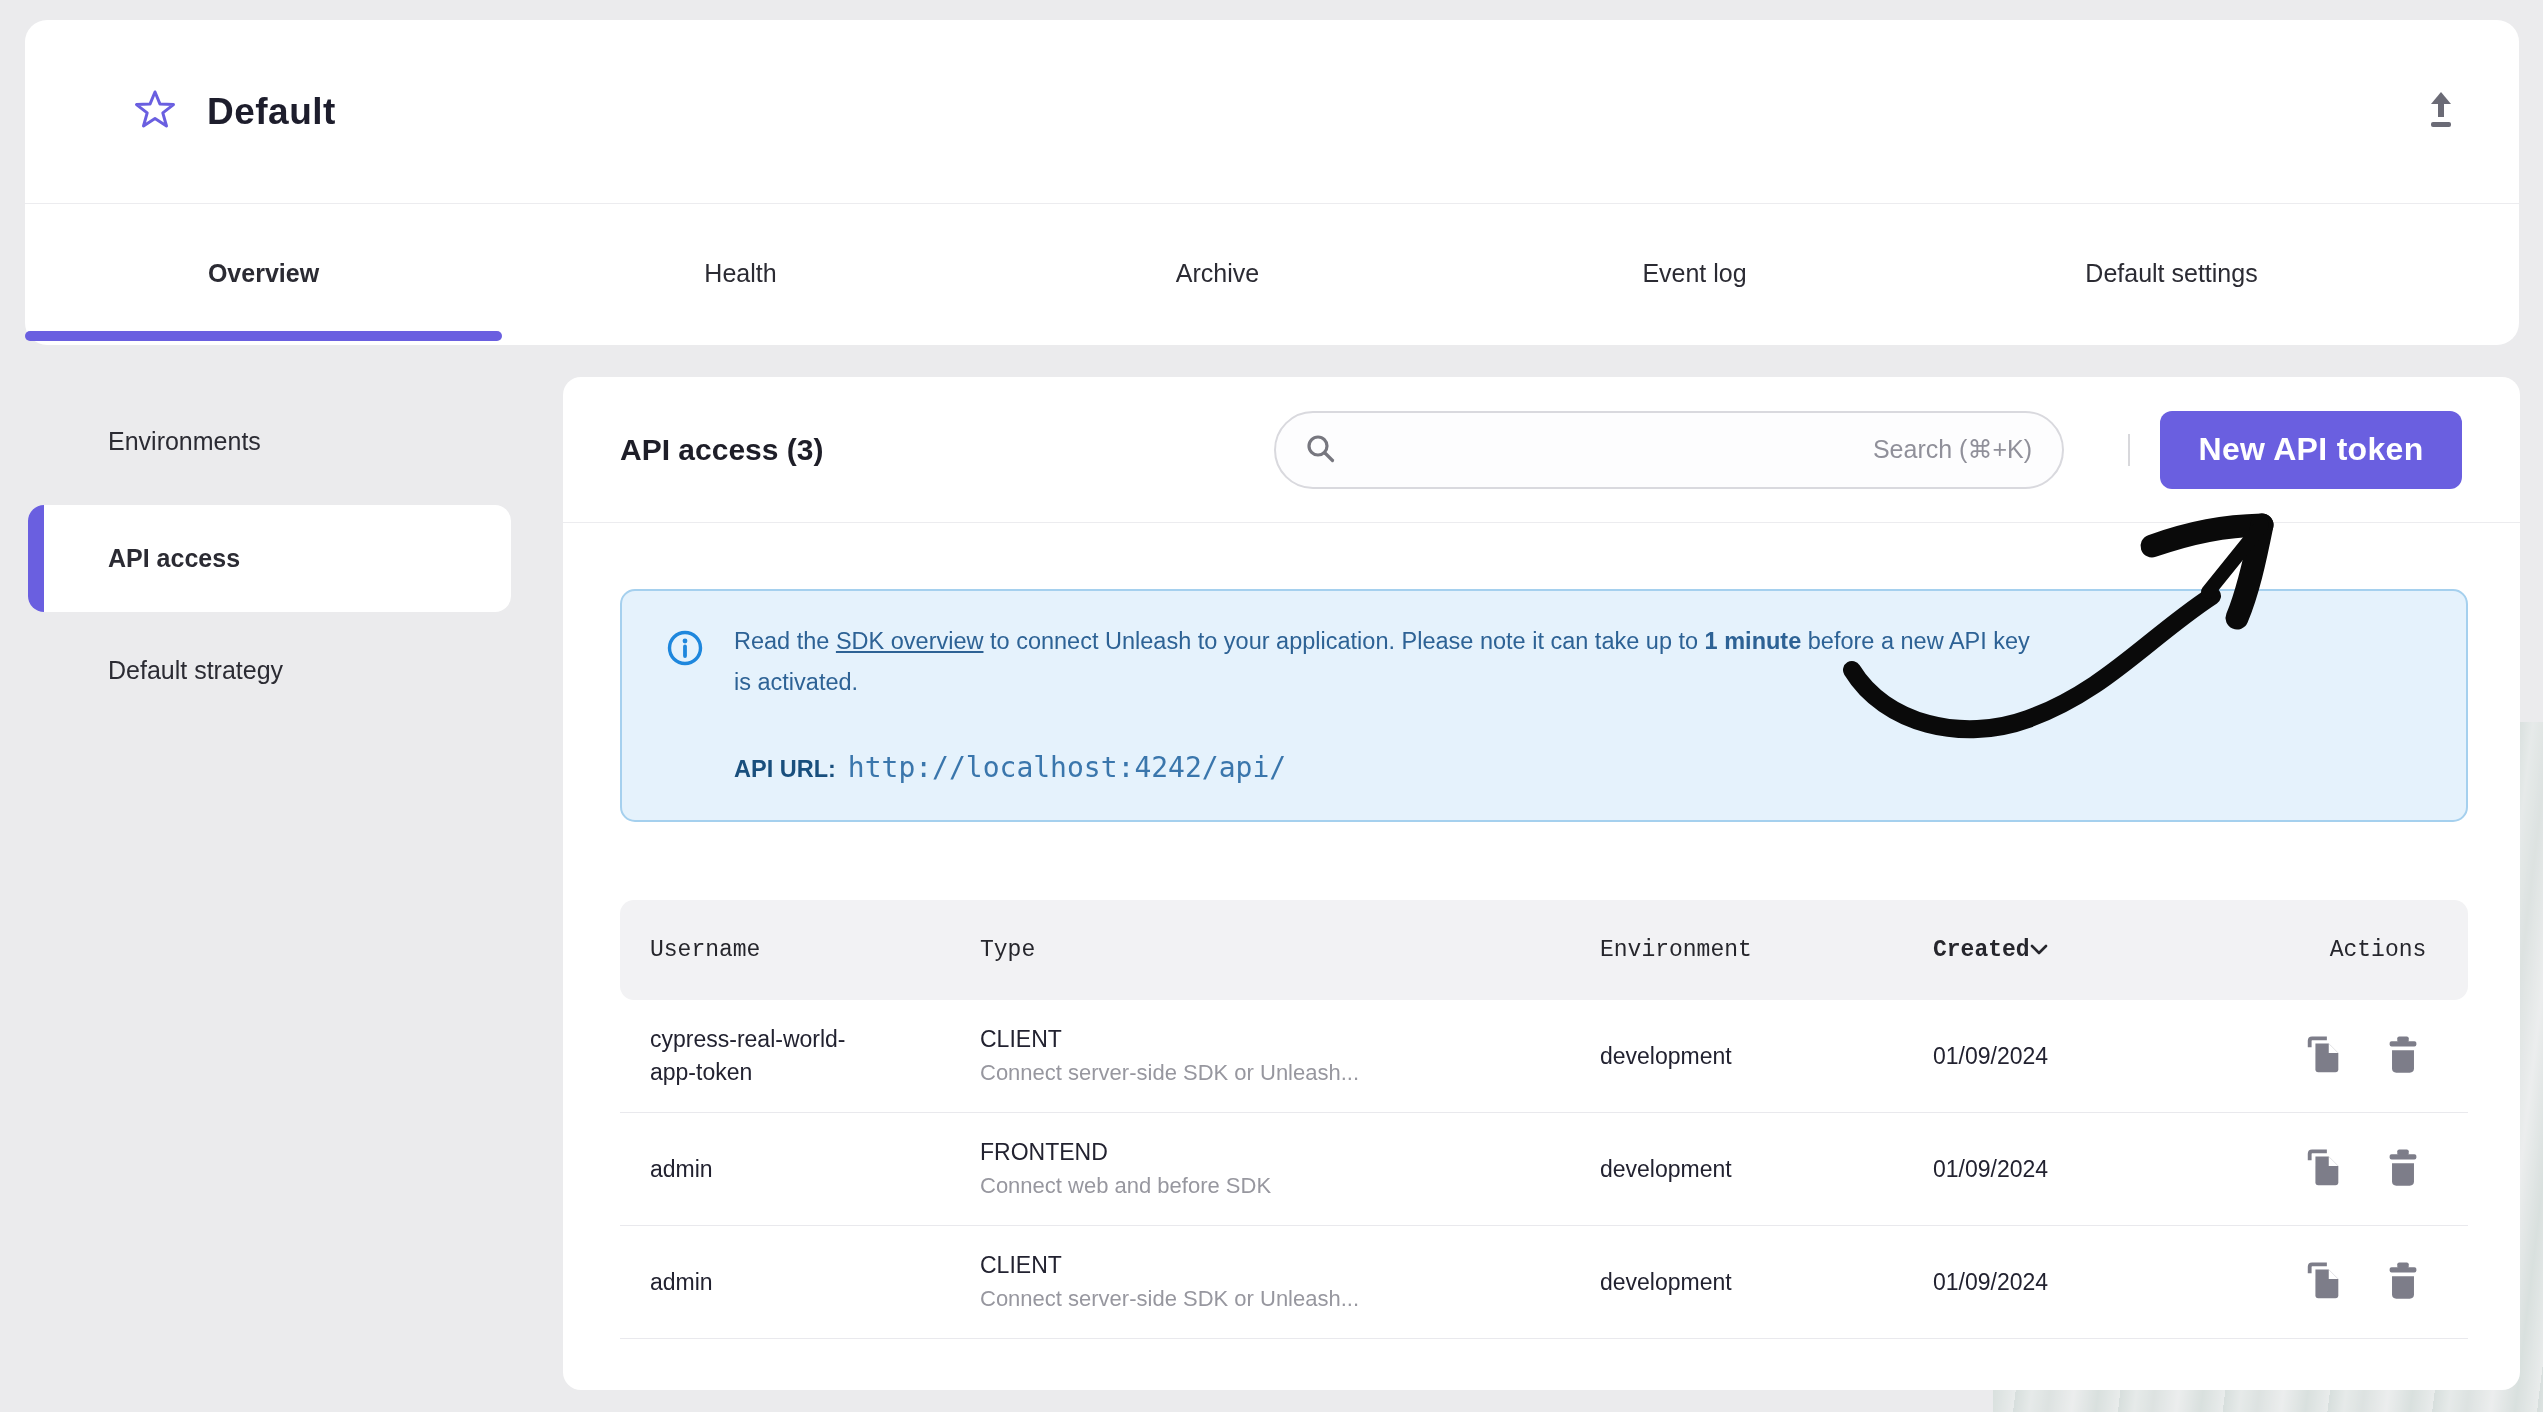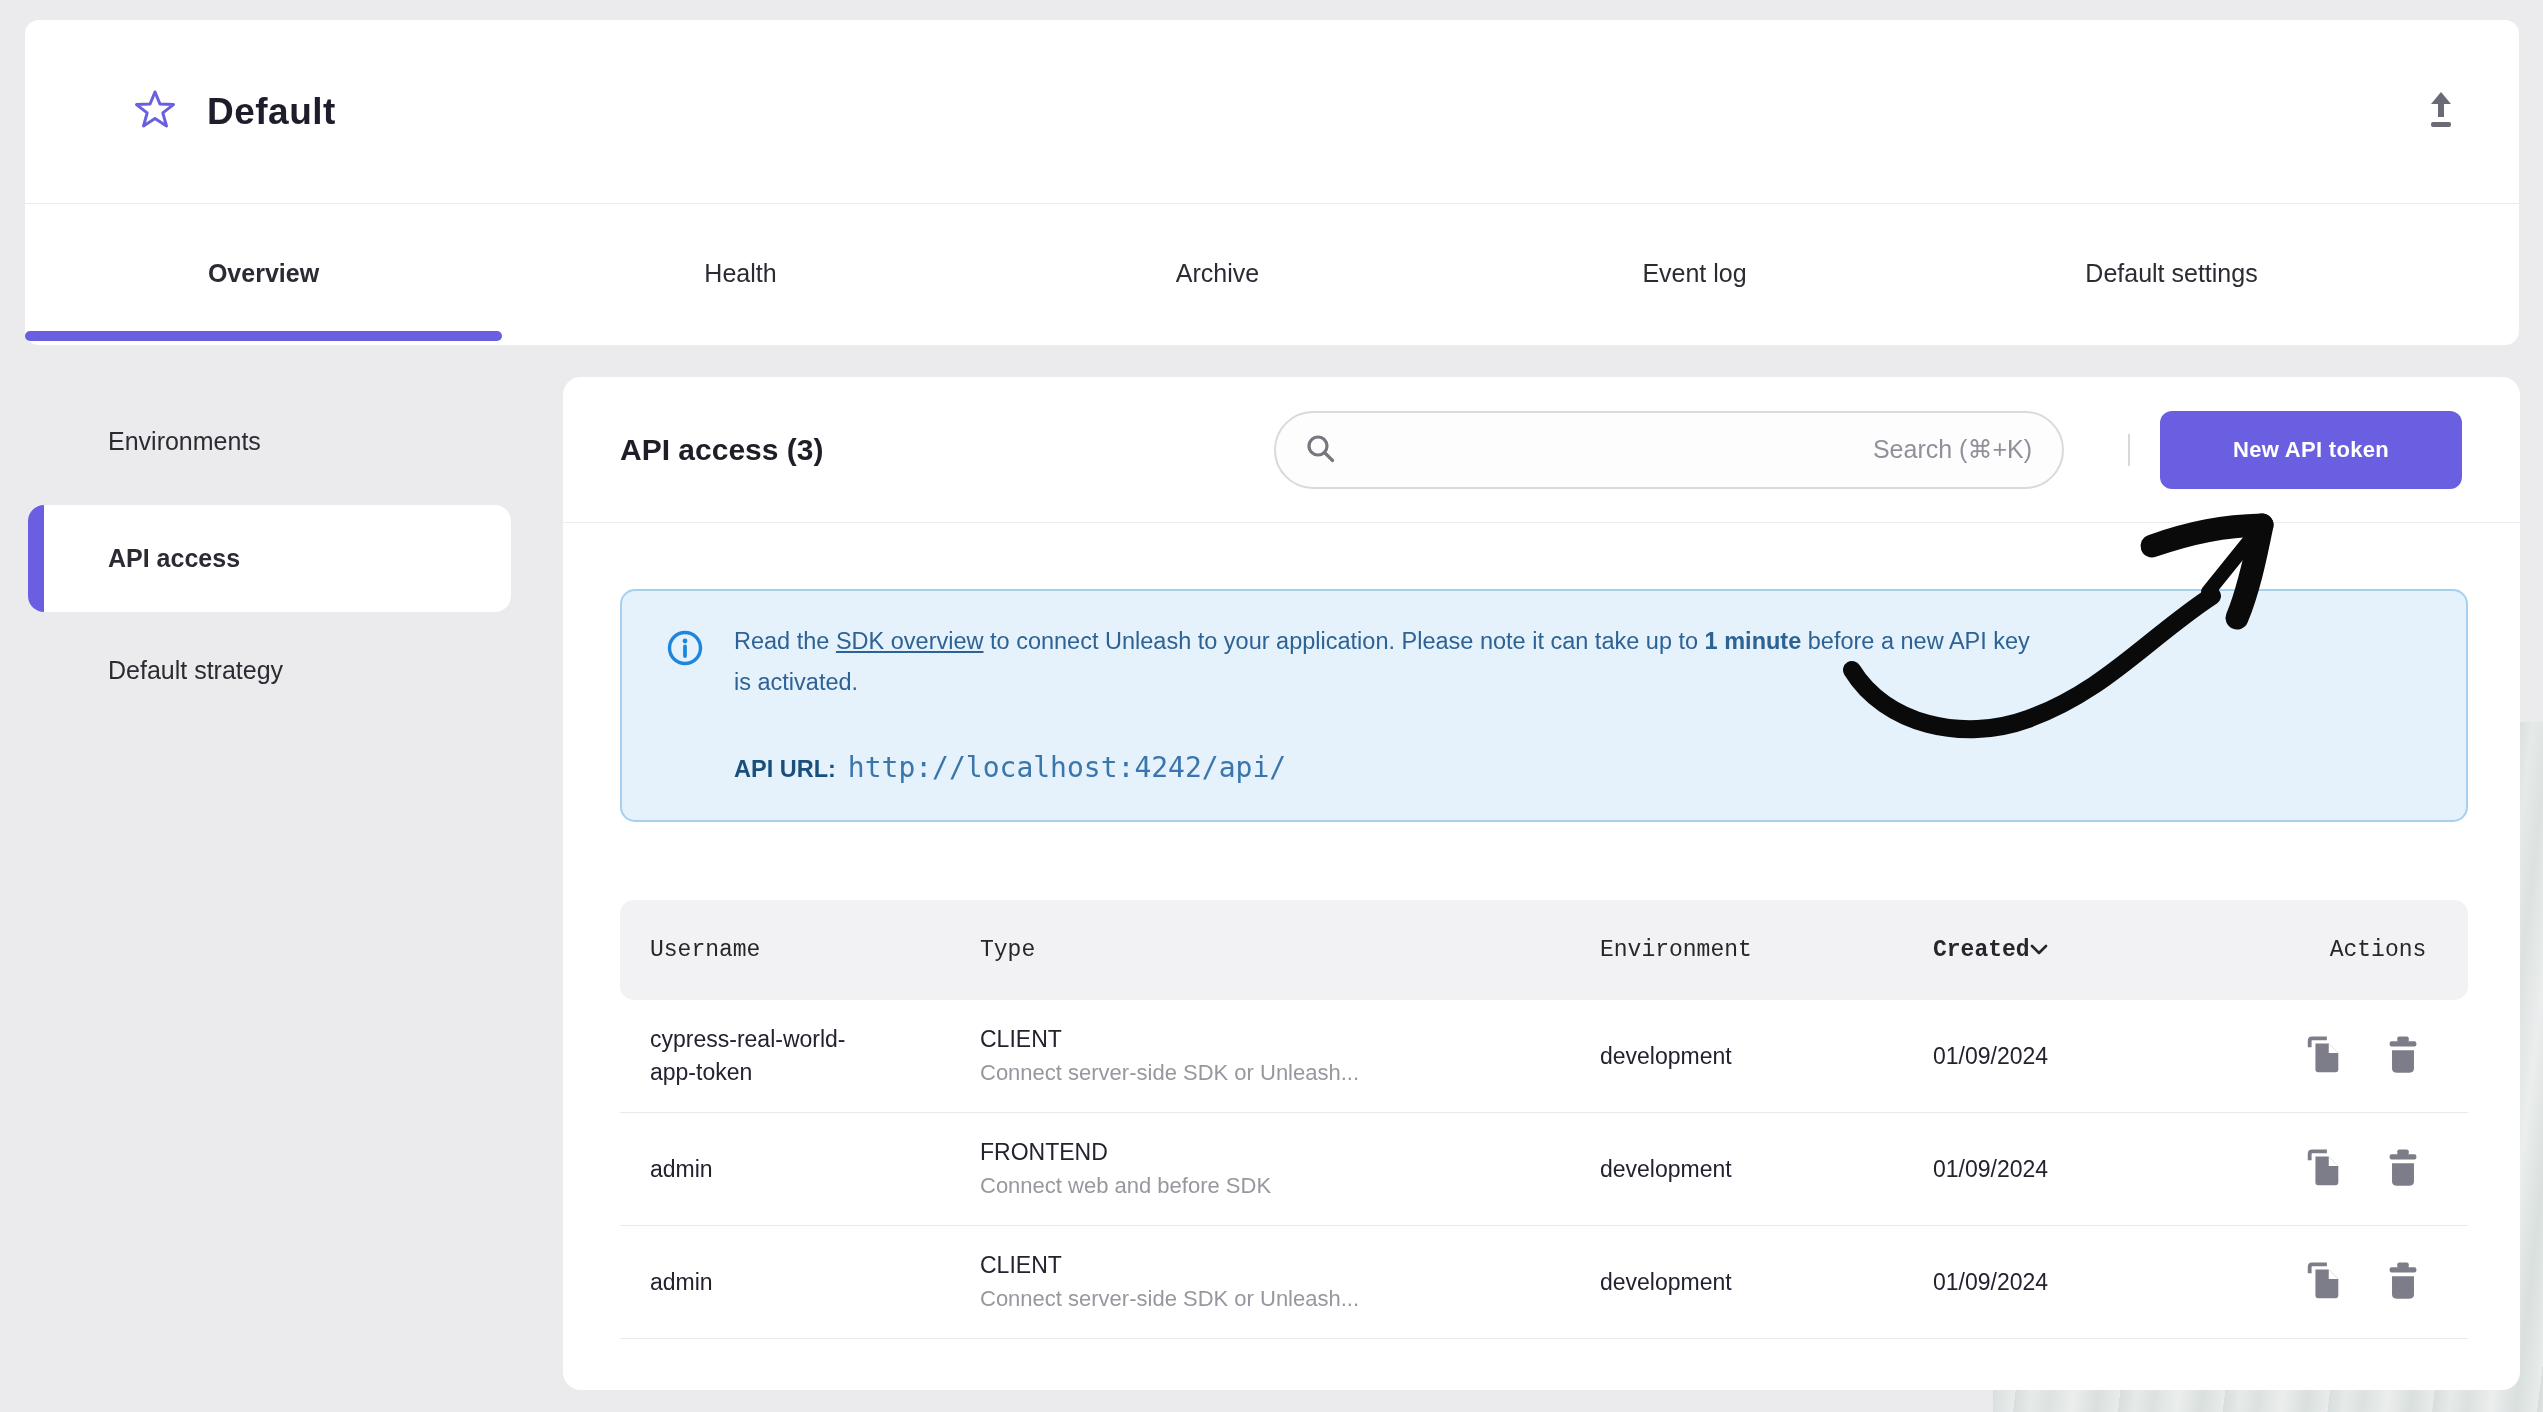--- a/index.html
+++ b/index.html
@@ -5,21 +5,21 @@
   html,body{margin:0;padding:0;}
   body{
     width:2543px;height:1412px;position:relative;overflow:hidden;
     background:#ebebed;
     font-family:"Liberation Sans","DejaVu Sans",sans-serif;
     color:#212130;
   }
   .card{background:#fff;position:absolute;z-index:1;}
 
   
-  .header-card{left:25px;top:20px;width:2494px;height:325px;border-radius:14px;}
+  .header-card{left:25px;top:20px;width:2494px;height:325px;border-radius:22px;}
   .title-row{height:184px;display:flex;align-items:center;padding:0 56px 0 108px;border-bottom:1px solid #ececef;box-sizing:border-box;}
   .star-btn{width:44px;height:44px;display:flex;align-items:center;justify-content:center;cursor:pointer;background:none;border:none;padding:0;}
   .project-title{font-size:37px;font-weight:800;color:#1d1d2c;margin:0 0 0 30px;letter-spacing:.5px;}
   .export-btn{margin-left:auto;width:44px;height:44px;display:flex;align-items:center;justify-content:center;background:none;border:none;padding:0;cursor:pointer;}
   .tabs-row{height:139px;display:flex;position:relative;}
   .tab{width:477px;display:flex;align-items:center;justify-content:center;font-size:25px;color:#2b2b33;position:relative;cursor:pointer;}
   .tab.active{font-weight:bold;}
   .tab.active::after{content:"";position:absolute;left:0;right:0;bottom:2px;height:10px;border-radius:6px;background:#6a5fe0;}
 
   
@@ -31,21 +31,21 @@
 
   
   .main-panel{left:563px;top:377px;width:1957px;height:1013px;border-radius:18px;}
   .panel-header{height:146px;display:flex;align-items:center;padding:0 58px 0 57px;border-bottom:1px solid #ececef;box-sizing:border-box;}
   .panel-heading{font-size:30px;font-weight:700;color:#1e1e28;margin:0;}
   .search-pill{margin-left:auto;width:790px;height:78px;border:2px solid #d9d9de;background:#fdfdfe;border-radius:44px;display:flex;align-items:center;padding:0 28px;box-sizing:border-box;}
   .search-pill input{border:none;outline:none;background:transparent;font-size:25px;margin-left:18px;width:100%;
     font-family:"Liberation Sans","DejaVu Sans",sans-serif;color:#43434d;text-align:right;}
   .search-pill input::placeholder{color:#90909a;opacity:1;}
   .vdivider{width:2px;height:32px;background:#d8d8dc;margin:0 30px 0 64px;}
-  .primary-btn{width:302px;height:78px;border:none;border-radius:12px;background:#6a5fe0;color:#fff;font-size:22px;font-weight:bold;cursor:pointer;font-family:inherit;letter-spacing:.3px;}
+  .primary-btn{width:302px;height:78px;border:none;border-radius:12px;background:#6a5fe0;color:#fff;font-size:32px;font-weight:bold;cursor:pointer;font-family:inherit;letter-spacing:.3px;}
 
   
   .info-box{margin:66px 52px 0 57px;background:#e5f2fc;border:2px solid #a5d0ee;border-radius:15px;padding:30px 40px 30px 44px;display:flex;gap:30px;box-sizing:border-box;}
   .info-icon{flex:0 0 38px;margin-top:8px;}
   .info-body{font-size:23.5px;line-height:41px;color:#2d6295;}
   .info-body a{color:#2d6295;text-decoration:underline;cursor:pointer;}
   .info-body b{font-weight:bold;}
   .api-url-line{margin-top:44px;font-size:23.5px;}
   .api-url-label{font-weight:bold;color:#194f7d;}
   .api-url-value{font-family:"DejaVu Sans Mono","Liberation Mono",monospace;font-size:28px;color:#3a76ac;margin-left:12px;}

